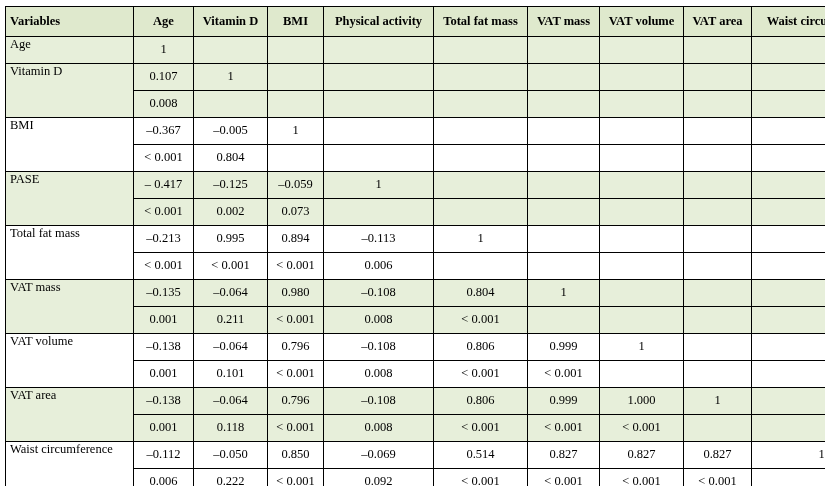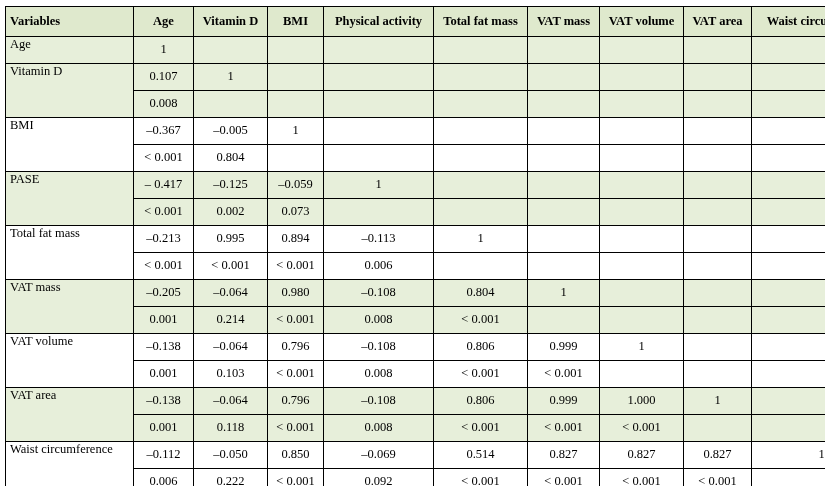--- a/index.html
+++ b/index.html
@@ -192,33 +192,33 @@
           <td class="num">&lt; 0.001</td>
           <td class="num">0.006</td>
           <td class="num"></td>
           <td class="num"></td>
           <td class="num"></td>
           <td class="num"></td>
           <td class="num"></td>
         </tr>
         <tr class="shade">
           <td class="rowlabel" rowspan="2">VAT mass</td>
-          <td class="num">–0.205</td>
+          <td class="num">–0.135</td>
           <td class="num">–0.064</td>
           <td class="num">0.980</td>
           <td class="num">–0.108</td>
           <td class="num">0.804</td>
           <td class="num">1</td>
           <td class="num"></td>
           <td class="num"></td>
           <td class="num"></td>
         </tr>
         <tr class="shade">
           <td class="num">0.001</td>
-          <td class="num">0.214</td>
+          <td class="num">0.211</td>
           <td class="num">&lt; 0.001</td>
           <td class="num">0.008</td>
           <td class="num">&lt; 0.001</td>
           <td class="num"></td>
           <td class="num"></td>
           <td class="num"></td>
           <td class="num"></td>
         </tr>
         <tr class="plain">
           <td class="rowlabel" rowspan="2">VAT volume</td>
@@ -227,21 +227,21 @@
           <td class="num">0.796</td>
           <td class="num">–0.108</td>
           <td class="num">0.806</td>
           <td class="num">0.999</td>
           <td class="num">1</td>
           <td class="num"></td>
           <td class="num"></td>
         </tr>
         <tr class="plain">
           <td class="num">0.001</td>
-          <td class="num">0.103</td>
+          <td class="num">0.101</td>
           <td class="num">&lt; 0.001</td>
           <td class="num">0.008</td>
           <td class="num">&lt; 0.001</td>
           <td class="num">&lt; 0.001</td>
           <td class="num"></td>
           <td class="num"></td>
           <td class="num"></td>
         </tr>
         <tr class="shade">
           <td class="rowlabel" rowspan="2">VAT area</td>

